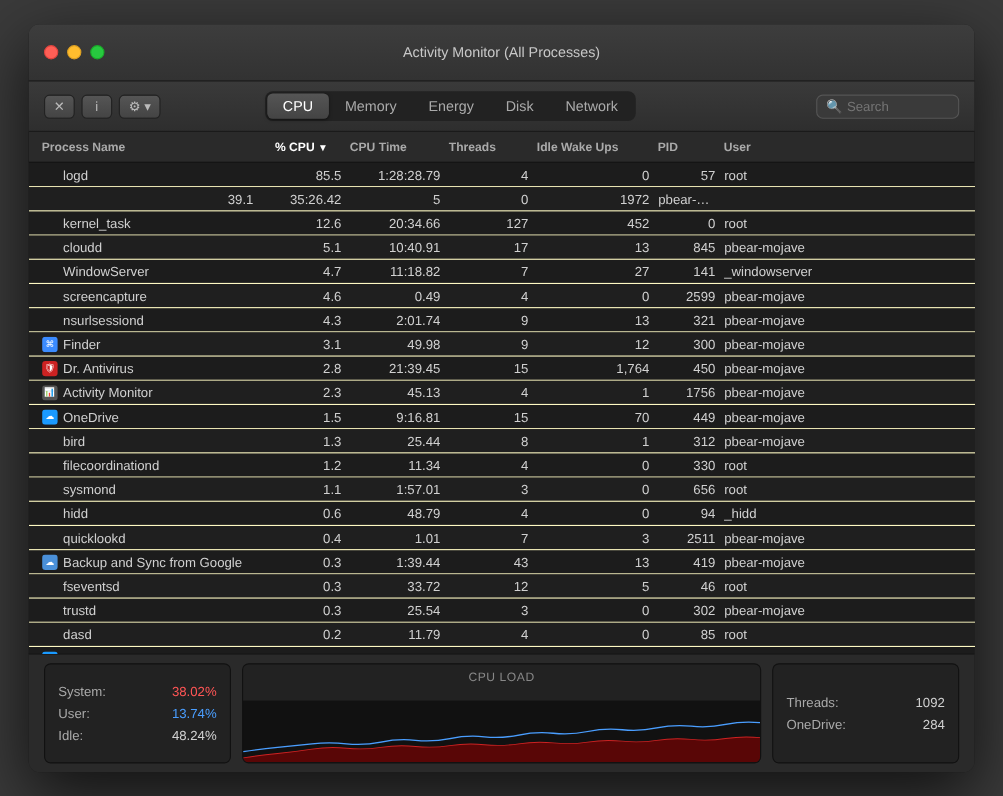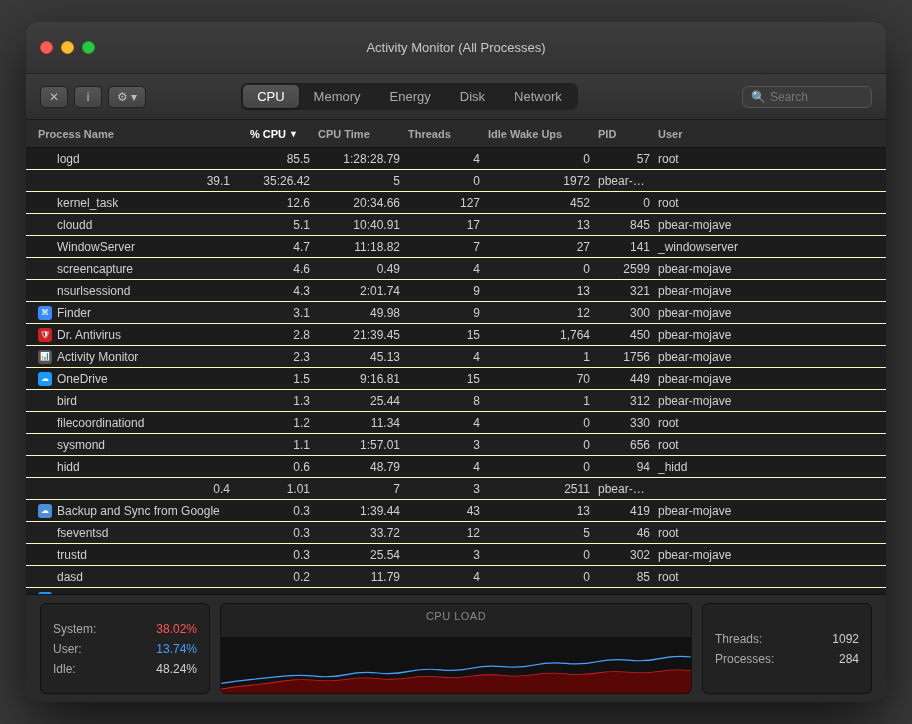--- a/index.html
+++ b/index.html
@@ -486,20 +486,24 @@
       <span>hidd</span>
     </div>
     <div class="td-cell number">0.6</div>
     <div class="td-cell number">48.79</div>
     <div class="td-cell number">4</div>
     <div class="td-cell number">0</div>
     <div class="td-cell number">94</div>
     <div class="td-cell">_hidd</div>
   </div>
         <div class="table-row">
+    <div class="td-cell process-name-cell">
+      <span style="width:14px;display:inline-block;"></span>
+      <span>quicklookd</span>
+    </div>
     <div class="td-cell number">0.4</div>
     <div class="td-cell number">1.01</div>
     <div class="td-cell number">7</div>
     <div class="td-cell number">3</div>
     <div class="td-cell number">2511</div>
     <div class="td-cell">pbear-mojave</div>
   </div>
         <div class="table-row">
     <div class="td-cell process-name-cell">
       <span class="proc-icon" style="background:#4a90d9; color:white; font-size:8px;">☁</span>
@@ -592,18 +596,18 @@
         <path d="M0,65 Q10,62 20,60 Q30,58 40,55 Q50,52 60,54 Q70,56 80,53 Q90,50 100,52 Q110,54 120,51 Q130,48 140,50 Q150,52 160,49 Q170,46 180,48 Q190,50 200,47 Q210,44 220,46 Q230,48 240,45 Q250,42 260,44 Q270,46 280,43 Q290,40 300,42" stroke="#cc2222" stroke-width="1" fill="none"></path>
       </svg>
     </div>
 
     <div class="thread-panel">
       <div class="thread-row">
         <span>Threads:</span>
         <span class="thread-value">1092</span>
       </div>
       <div class="thread-row">
-        <span>Processes:</span>
+        <span>OneDrive:</span>
         <span class="thread-value">284</span>
       </div>
     </div>
   </div>
 </div>
 
 </body></html>

